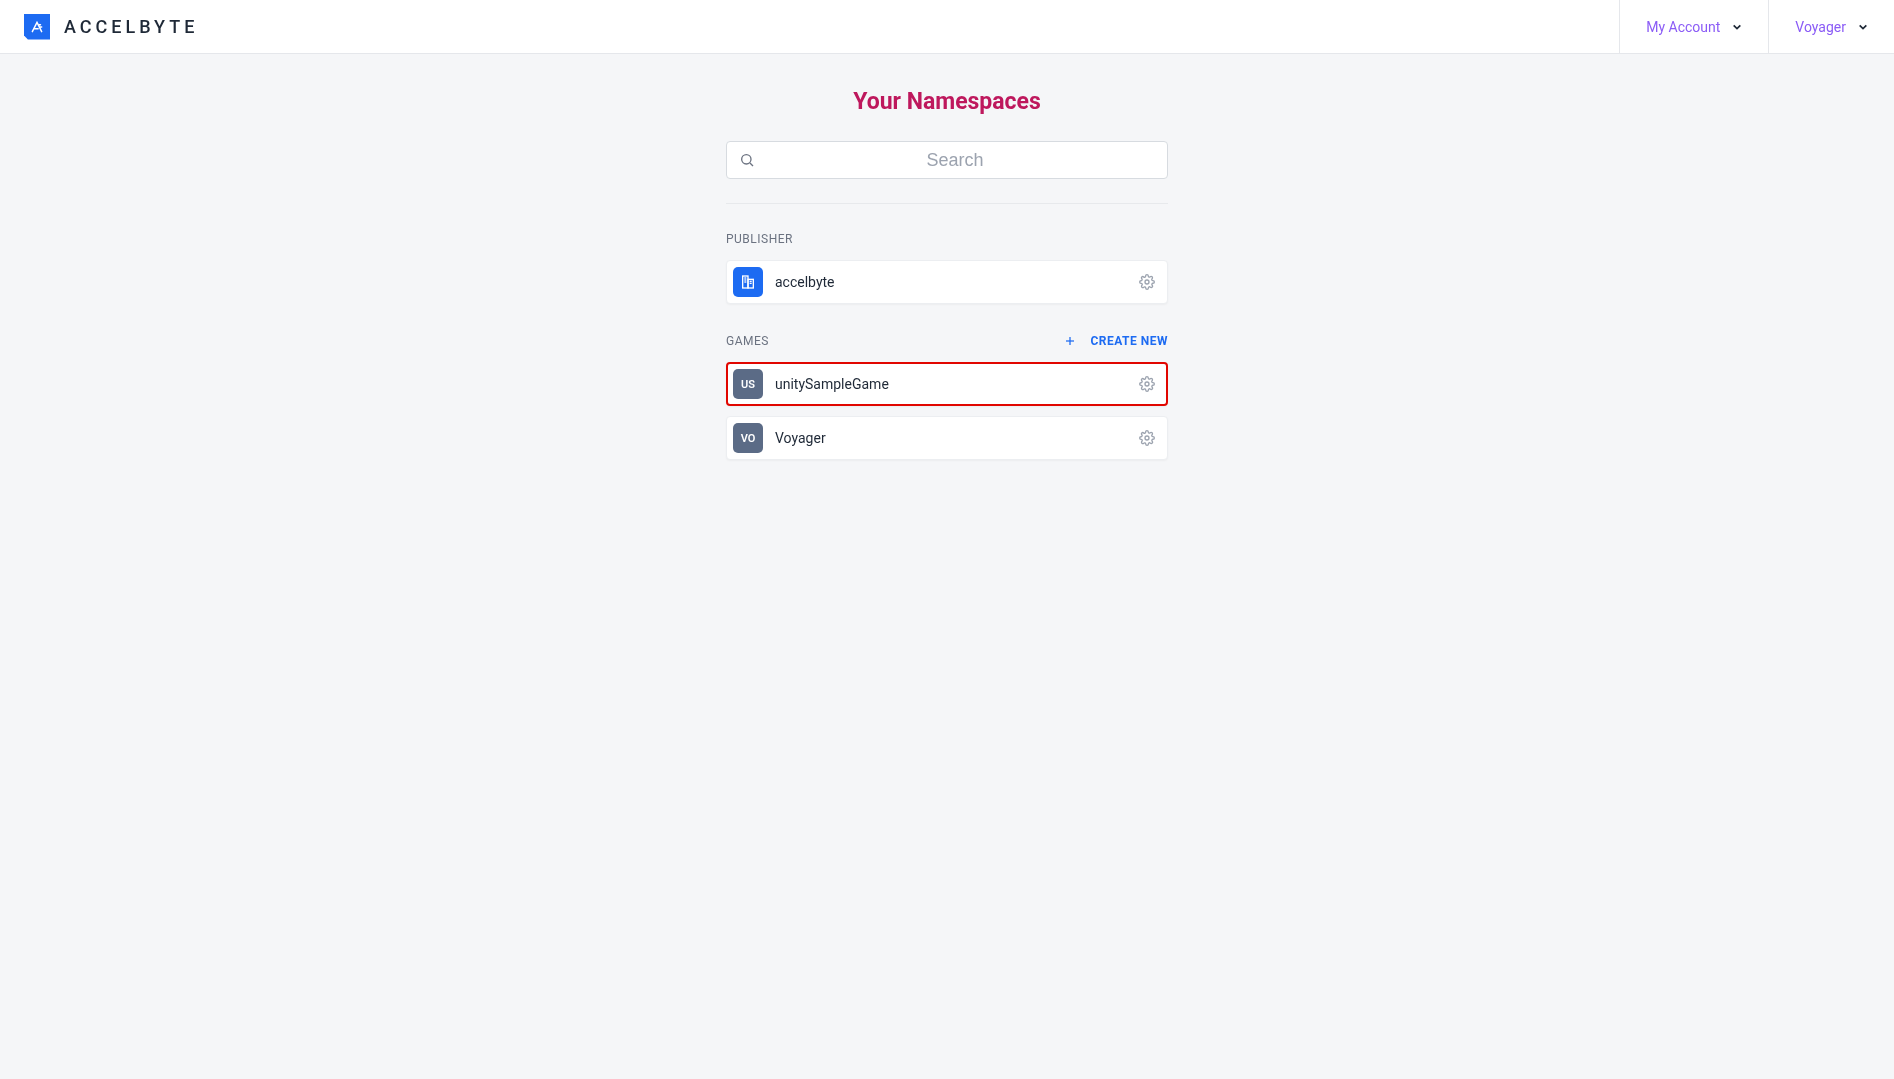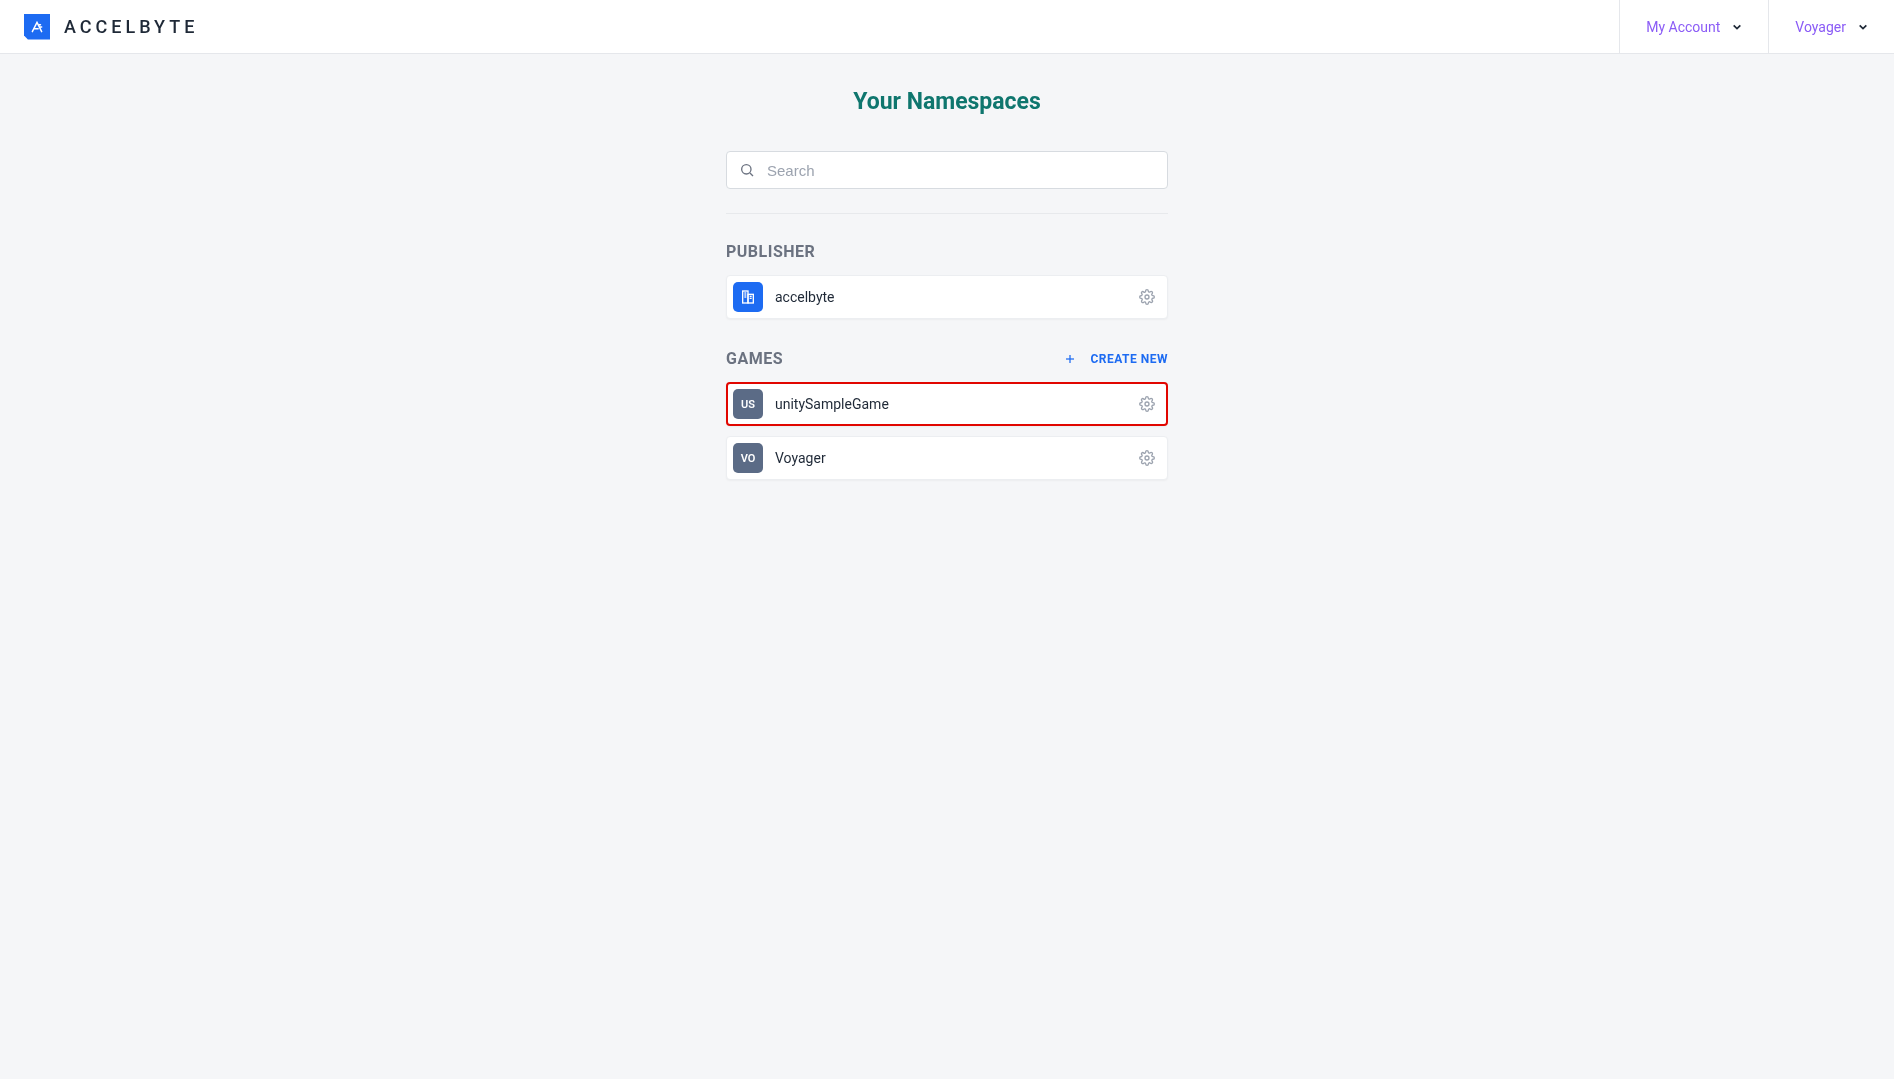--- a/index.html
+++ b/index.html
@@ -61,60 +61,61 @@
       height: 10px;
     }
     .main {
       max-width: 442px;
       margin: 34px auto 0;
     }
     .page-title {
       font-size: 23px;
       font-weight: 700;
       text-align: center;
-      color: #0f766e;
-      margin-bottom: 36px;
+      color: #be185d;
+      margin-bottom: 26px;
     }
     .search-wrap {
       border: 1px solid #d7dbe0;
       border-radius: 4px;
       background: #fff;
       display: flex;
       align-items: center;
       padding: 0 12px;
       height: 38px;
       margin-bottom: 24px;
     }
     .search-wrap svg {
       flex-shrink: 0;
     }
     .search-input {
       border: none;
       outline: none;
-      font-size: 15px;
+      font-size: 18px;
       padding: 0 12px;
       flex: 1;
       color: #ec4899;
       background: transparent;
+      text-align: center;
     }
     .search-input::placeholder { color: #9ca3af; }
     .divider {
       height: 1px;
       background: #e7e9ec;
       margin-bottom: 28px;
     }
     .section-header {
       display: flex;
       align-items: center;
       justify-content: space-between;
       margin-bottom: 14px;
     }
     .section-label {
-      font-size: 16px;
-      font-weight: 700;
+      font-size: 12px;
+      font-weight: 400;
       letter-spacing: 0.5px;
       color: #6b7280;
       text-transform: uppercase;
     }
     .create-new {
       display: flex;
       align-items: center;
       gap: 14px;
       color: #1d6bf2;
       font-size: 12px;

